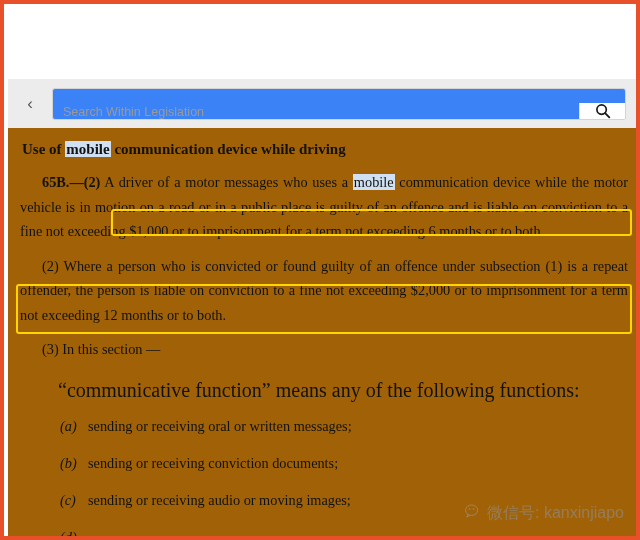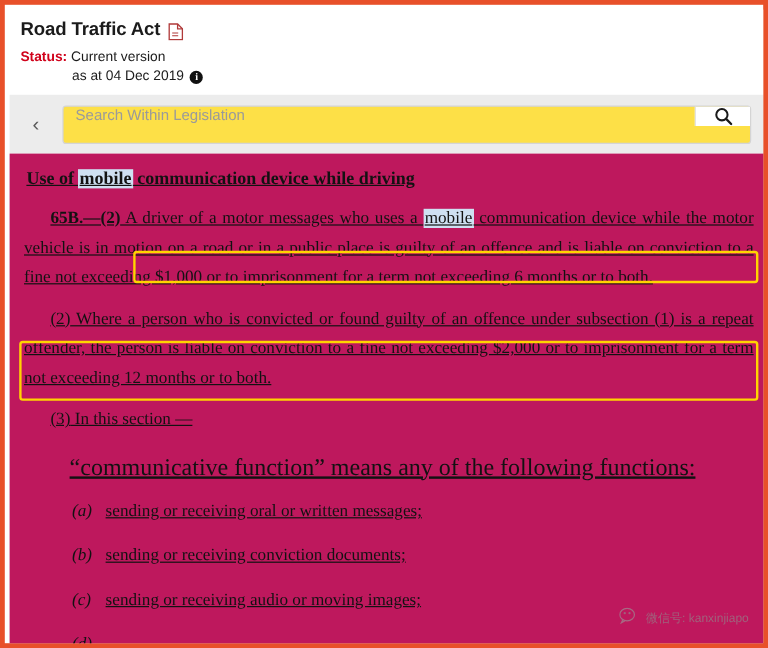--- a/index.html
+++ b/index.html
@@ -107,25 +107,25 @@
     font-size: 17px;
     color: #5a5a5a;
     cursor: pointer;
     font-family: "Liberation Sans", sans-serif;
     line-height: 1;
     user-select: none;
   }
   .search-shell {
     flex: 1;
     height: 32px;
-    background: #fde047;
+    background: #3b82f6;
     border: 1px solid #d4d4d4;
     border-radius: 3px;
     display: flex;
-    align-items: flex-start;
+    align-items: flex-end;
     box-sizing: border-box;
     margin-right: 4px;
   }
   .search-input {
     flex: 1;
     border: 0;
     outline: 0;
     background: transparent;
     font-family: "Liberation Sans", sans-serif;
     font-size: 12.5px;
@@ -144,27 +144,26 @@
     justify-content: center;
     padding: 0;
   }
 
   
   #content {
     position: absolute;
     left: 4px; top: 124px;
     width: 632px;
     height: 412px;
-    background: #be185d;
+    background: #a16207;
     box-sizing: border-box;
     padding: 8px 12px 0 12px;
     font-family: "Liberation Serif", serif;
     color: #121212;
     overflow: hidden;
-    text-decoration: underline;
   }
   .sec-heading {
     font-size: 15px;
     font-weight: bold;
     line-height: 20px;
     margin: 3px 0 11px 2px;
     font-family: "Liberation Serif", serif;
   }
   mark.hl {
     background: #cfe0f2;
@@ -217,53 +216,30 @@
   
   #watermark {
     position: absolute;
     right: 12px;
     bottom: 12px;
     display: flex;
     align-items: center;
     gap: 5px;
     opacity: 0.62;
     font-family: "Liberation Sans", sans-serif;
-    font-size: 10px;
+    font-size: 16px;
     color: #8e8e8e;
     white-space: nowrap;
   }
 </style>
 </head>
 <body>
 
 <div id="frame">
 
-  <div id="header">
-    <div class="doc-title-row">
-      <span class="doc-title">Road Traffic Act</span>
-      <span class="pdf-icon">
-        <svg width="13" height="15" viewBox="0 0 13 15">
-          <path d="M1 1 h7 l4 4 v9 h-11 z" fill="#ffffff" stroke="#b03a3a" stroke-width="1.1"></path>
-          <path d="M8 1 v4 h4" fill="none" stroke="#b03a3a" stroke-width="1.1"></path>
-          <path d="M3.5 8.5 h5 M3.5 10.8 h5" stroke="#b03a3a" stroke-width="1"></path>
-        </svg>
-      </span>
-    </div>
-
-    <div class="status-row">
-      <div>
-        <span class="status-label">Status:</span>
-        <span class="status-value">Current version</span>
-      </div>
-      <div class="status-line2">
-        <span class="status-value">as at 04 Dec 2019</span>
-        <span class="info-icon">i</span>
-      </div>
-    </div>
-  </div>
 
   <div id="searchbar">
     <div class="back-chevron">‹</div>
     <div class="search-shell">
       <input class="search-input" type="text" placeholder="Search Within Legislation" style="">
       <button class="search-btn">
         <svg width="16" height="16" viewBox="0 0 16 16">
           <circle cx="6.6" cy="6.6" r="4.7" fill="none" stroke="#1a1a1a" stroke-width="1.7"></circle>
           <line x1="10.1" y1="10.1" x2="14.3" y2="14.3" stroke="#1a1a1a" stroke-width="1.9" stroke-linecap="round"></line>
         </svg>

